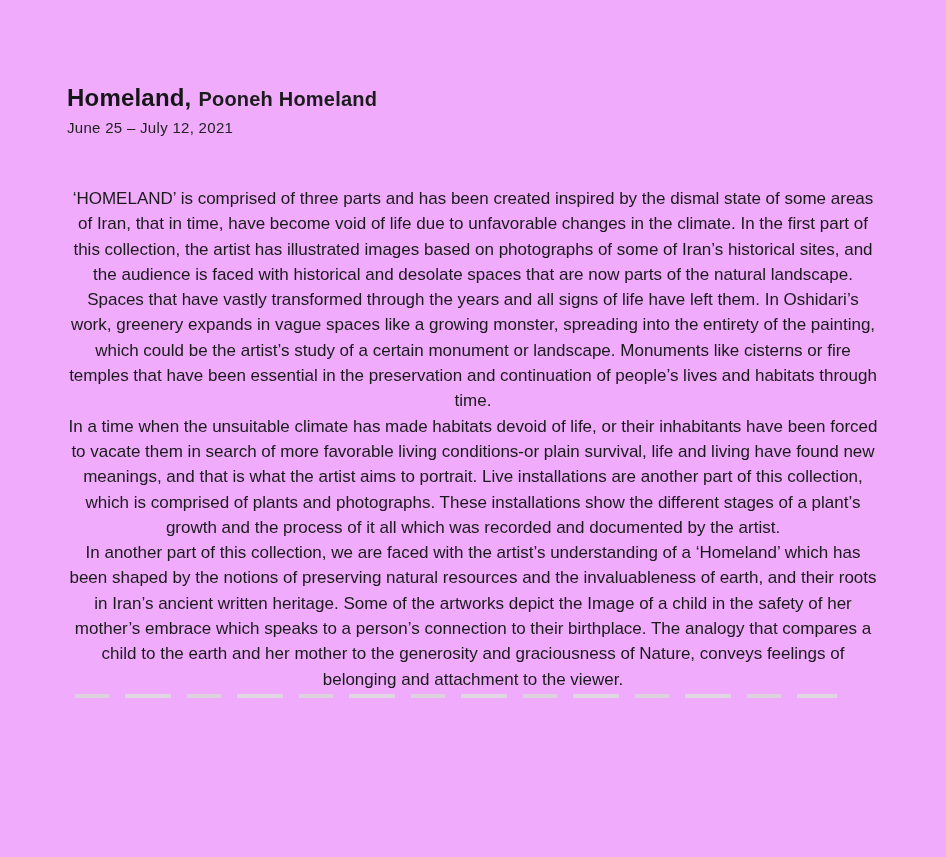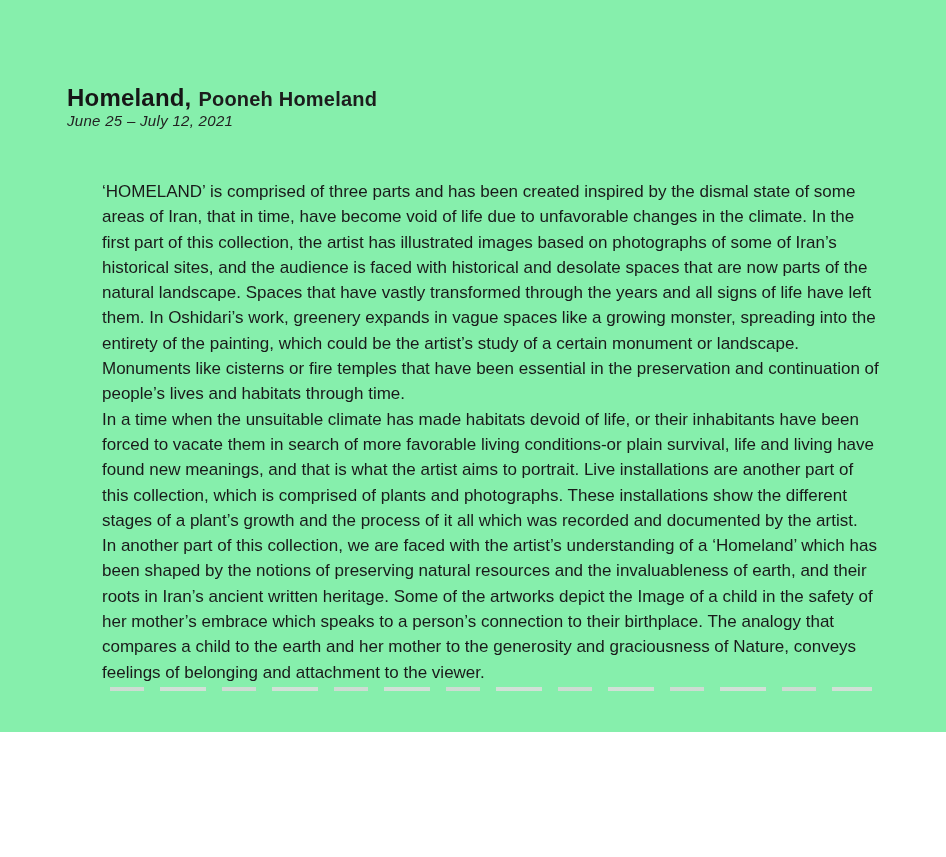--- a/index.html
+++ b/index.html
@@ -3,22 +3,22 @@
 <meta charset="utf-8">
 <style>
   html, body {
     margin: 0;
     padding: 0;
     background: #ffffff;
   }
   .page {
     position: relative;
     width: 946px;
-    height: 732px;
-    background: #86efac;
+    height: 857px;
+    background: #f0abfc;
     overflow: hidden;
     font-family: "Liberation Sans", sans-serif;
   }
   .content {
     position: absolute;
     left: 67px;
     top: 84px;
     width: 812px;
     color: #1a1a1a;
   }
@@ -34,33 +34,32 @@
     color: #161616;
     letter-spacing: 0.2px;
   }
   .artist-name {
     font-size: 20px;
     font-weight: 600;
     color: #1c1c1c;
     letter-spacing: 0.2px;
   }
   .exh-dates {
+    margin-top: 7px;
     font-size: 15px;
     font-weight: 400;
     color: #222222;
     letter-spacing: 0.3px;
-    font-style: italic;
   }
   .body-text {
     margin-top: 50px;
     font-size: 17px;
     line-height: 25.3px;
     color: #1a1a1a;
-    text-align: left;
-    margin-left: 35px;
+    text-align: center;
   }
   .body-text p {
     margin: 0;
     padding: 0;
   }
   .cropped-remnant {
     margin-top: 2px;
     margin-left: 8px;
     width: 762px;
     height: 4px;

